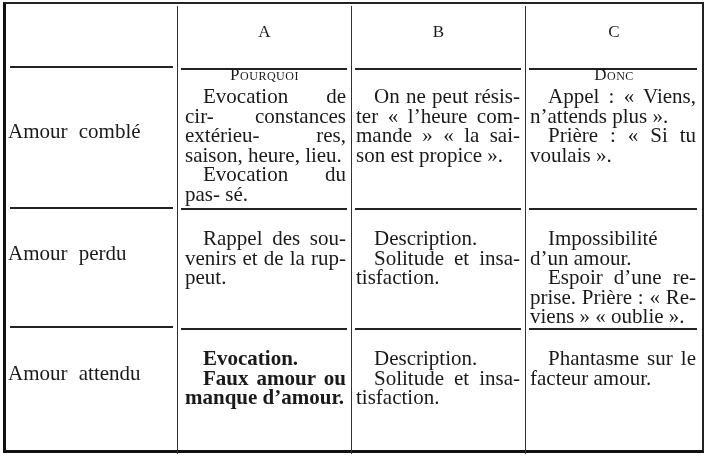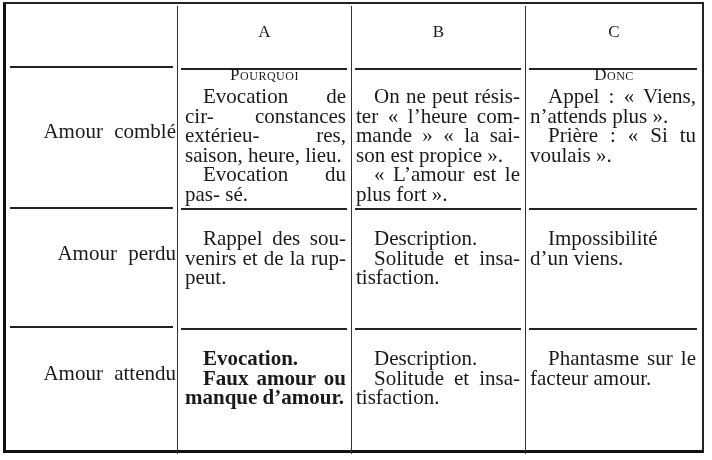--- a/index.html
+++ b/index.html
@@ -51,21 +51,21 @@
     line-height: 19px;
   }
   .hdr .letter { display: block; }
   .hdr .word {
     display: block;
     font-variant: small-caps;
     letter-spacing: 0.5px;
     margin-top: 24px;
   }
   .rowlabel {
-    text-align: right;
+    text-align: left;
     word-spacing: 6px;
     font-family: Liberation Serif, serif;
   }
   .para {
     text-align: justify;
     text-align-last: left;
     text-indent: 18px;
     margin: 0;
   }
 </style>
@@ -106,38 +106,38 @@
 </div>
 
 <div class="cell rowlabel" style="left:8px; top:122px; width:168px;">Amour comblé</div>
 
 <div class="cell" style="left:185px; top:87px; width:161px;">
   <p class="para">Evocation de cir- constances extérieu- res, saison, heure, lieu.</p>
   <p class="para">Evocation du pas- sé.</p>
 </div>
 <div class="cell" style="left:356px; top:87px; width:164px;">
   <p class="para">On ne peut résis- ter « l’heure com- mande » « la sai- son est propice ».</p>
-  <p class="para">« L’amour est le plus fort ».</p>
 </div>
 <div class="cell" style="left:530px; top:87px; width:166px;">
   <p class="para">Appel : « Viens, n’attends plus ».</p>
   <p class="para">Prière : « Si tu voulais ».</p>
 </div>
 
 <div class="cell rowlabel" style="left:8px; top:244px; width:168px;">Amour perdu</div>
 
 <div class="cell" style="left:185px; top:229px; width:161px;">
   <p class="para">Rappel des sou- venirs et de la rup- peut.</p>
 </div>
 <div class="cell" style="left:356px; top:229px; width:164px;">
   <p class="para">Description.</p>
   <p class="para">Solitude et insa- tisfaction.</p>
 </div>
 <div class="cell" style="left:530px; top:229px; width:166px;">
-  <p class="para">Impossibilité d’un viens.</p>
+  <p class="para">Impossibilité d’un amour.</p>
+  <p class="para">Espoir d’une re- prise. Prière : « Re- viens » « oublie ».</p>
 </div>
 
 <div class="cell rowlabel" style="left:8px; top:364px; width:168px;">Amour attendu</div>
 
 <div class="cell" style="left:185px; top:349px; width:161px;font-weight:bold;">
   <p class="para">Evocation.</p>
   <p class="para">Faux amour ou manque d’amour.</p>
 </div>
 <div class="cell" style="left:356px; top:349px; width:164px;">
   <p class="para">Description.</p>

